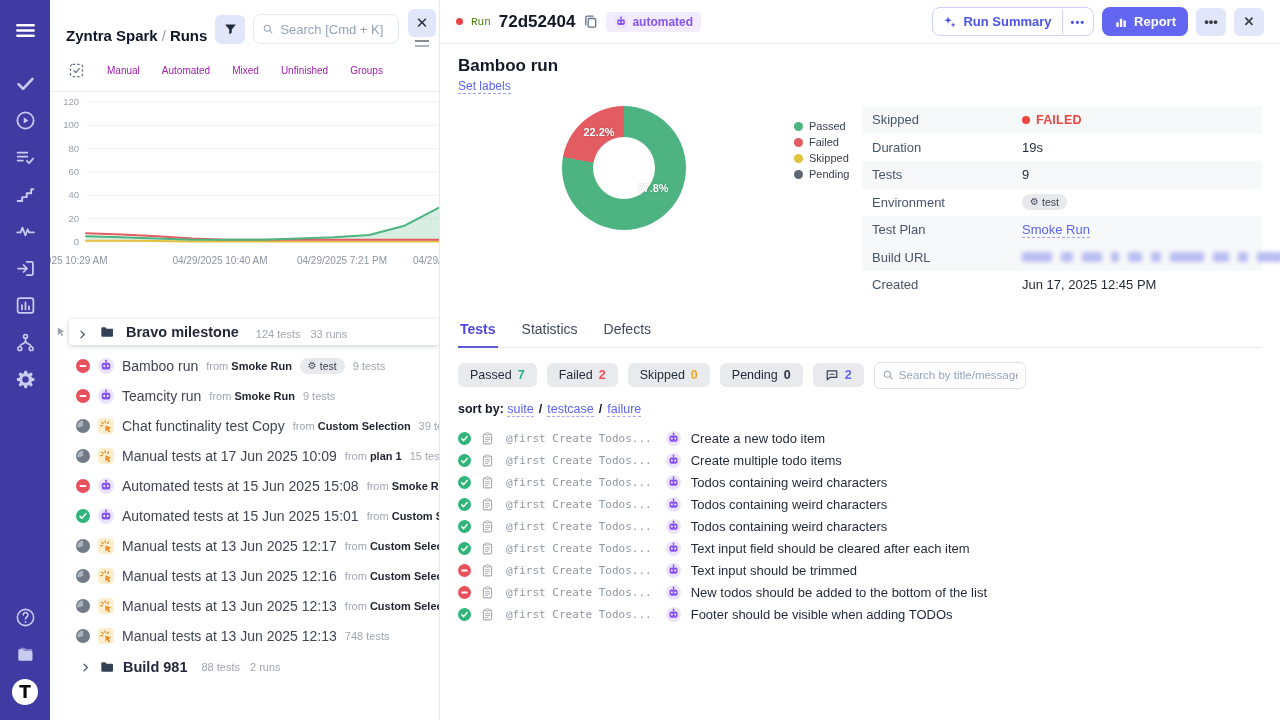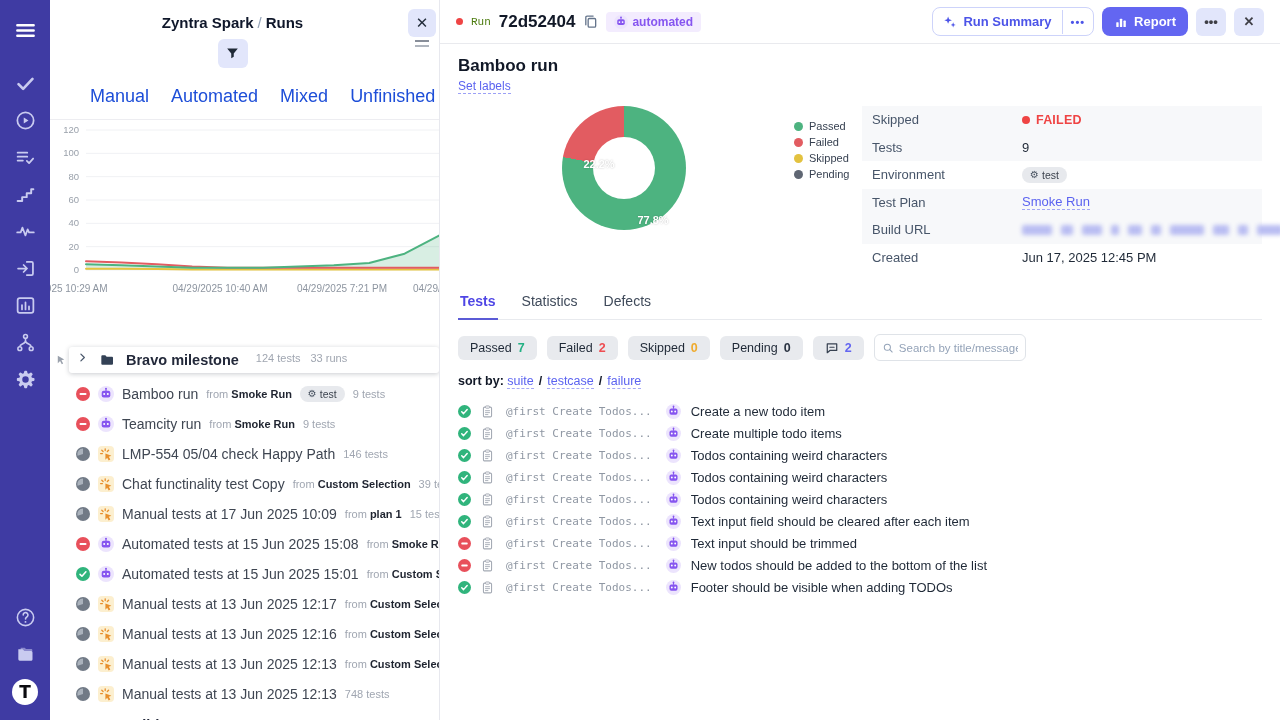--- a/index.html
+++ b/index.html
@@ -11,45 +11,45 @@
   .sidebar { width:50px; height:720px; background:#3f3ba3; display:flex; flex-direction:column; align-items:center; padding:12px 0 10px; flex:none; }
   .sb-ic { width:34px; height:37px; display:flex; align-items:center; justify-content:center; color:#c9cbf0; cursor:pointer; }
   .sb-ic svg { width:21px; height:21px; }
   .sb-ic.menu { margin-bottom:16px; color:#fff; }
   .sb-ic.menu svg { width:23px; height:23px; }
   #sb-bottom { margin-top:auto; display:flex; flex-direction:column; align-items:center; }
   .logoT { width:26px; height:26px; border-radius:50%; background:#fff; color:#0b0b0f; font-weight:700; font-size:17px; display:flex; align-items:center; justify-content:center; font-family:"DejaVu Sans",sans-serif; }
 
   
   .left-panel { width:390px; height:720px; flex:none; border-right:1px solid #e7e8ee; position:relative; background:#fff; display:flex; flex-direction:column; overflow:hidden; }
-  .lp-header { display:flex; align-items:center; gap:8px; padding:14px 40px 12px 16px; position:relative;flex-direction:column; }
+  .lp-header { display:flex; align-items:flex-end; gap:8px; padding:14px 40px 12px 16px; position:relative; }
   .breadcrumb { font-size:15px; font-weight:700; color:#0f172a; white-space:nowrap; }
   .breadcrumb .sep { color:#94a3b8; font-weight:400; margin:0 4px; }
   .icon-btn { border:none; cursor:pointer; border-radius:6px; display:flex; align-items:center; justify-content:center; }
   .lav { background:#e2e6fb; color:#1f2937; }
   .filter-btn { width:30px; height:29px; flex:none; }
   .filter-btn svg { width:15px; height:15px; }
   .search-box { flex:1; height:30px; border:1px solid #e2e8f0; border-radius:8px; display:flex; align-items:center; padding:0 8px; gap:6px; color:#94a3b8; background:#fff; min-width:0; }
   .search-box svg { width:14px; height:14px; flex:none; }
   .search-box input { border:none; outline:none; width:100%; font-size:13px; color:#334155; font-family:inherit; background:transparent; }
   .search-box input::placeholder { color:#94a3b8; }
   .lp-close { position:absolute; right:3px; top:9px; width:28px; height:28px; font-size:15px; color:#1f2937; }
   .clipped-sort { position:absolute; right:10px; top:40px; width:14px; height:7px; border-top:2px solid #6b7280; border-bottom:2px solid #9ca3af; opacity:.8; }
-  .lp-tabs { display:flex; align-items:center; gap:22px; padding:6px 16px 12px 18px; font-size:18px; color:#1d4ed8; }
+  .lp-tabs { display:flex; align-items:center; gap:22px; padding:6px 16px 12px 18px; font-size:10px; color:#a21caf; }
   .lp-tabs .sel-ic { color:#6b7280; display:flex; }
   .lp-tabs .sel-ic svg { width:17px; height:17px; }
   .lp-tab { cursor:pointer; white-space:nowrap; }
   .chart-card { border-top:1px solid #ededf1; position:relative; height:192px; overflow:hidden; }
 
   
   .runs-scroll { flex:1; overflow:hidden; padding-top:36px; }
   .milestone-row { display:flex; align-items:center; margin:0 0 6px 4px; }
   .pointer-ic { width:13px; height:13px; color:#9aa1ac; margin-right:2px; flex:none; }
   .pointer-ic svg { width:13px; height:13px; }
-  .milestone-card { flex:1; display:flex; align-items:flex-start; gap:11px; background:#fff; box-shadow:0 1px 5px rgba(15,23,42,.22); border-radius:3px; padding:5px 8px; cursor:pointer; min-width:0; }
+  .milestone-card { flex:1; display:flex; align-items:flex-end; gap:11px; background:#fff; box-shadow:0 1px 5px rgba(15,23,42,.22); border-radius:3px; padding:5px 8px; cursor:pointer; min-width:0; }
   .chev { color:#475569; display:flex; flex:none; }
   .chev svg { width:11px; height:11px; }
   .fold-ic { color:#334155; display:flex; flex:none; }
   .fold-ic svg { width:16px; height:16px; }
   .group-name { font-size:14.5px; font-weight:600; color:#23293a; white-space:nowrap; }
   .group-counts { font-size:11px; color:#a0a6b1; margin-left:6px; white-space:nowrap; }
   .group-counts span { margin-right:10px; }
   .run-row { height:30px; display:flex; align-items:center; gap:8px; padding-left:26px; white-space:nowrap; overflow:hidden; cursor:pointer; }
   .st-ic, .st-ic svg { width:14px; height:14px; flex:none; }
   .ty-ic, .ty-ic svg { width:16px; height:16px; flex:none; }
@@ -81,21 +81,21 @@
   .sq-btn { width:30px; height:28px; font-size:13px; font-weight:700; color:#3f3f46; }
 
   .dp-content { padding:12px 18px 0; overflow:hidden; }
   .run-title-h { font-size:17px; font-weight:700; color:#111827; }
   .set-labels { display:inline-block; margin-top:0; font-size:12px; color:#5b63f0; border-bottom:1px dashed rgba(91,99,240,.6); cursor:pointer; }
 
   .overview-row { display:flex; margin-top:12px; }
   .donut-wrap { margin-left:104px; position:relative; width:124px; height:124px; flex:none; }
   .donut { width:124px; height:124px; border-radius:50%; position:relative; }
   .donut::after { content:""; position:absolute; left:31px; top:31px; width:62px; height:62px; background:#fff; border-radius:50%; }
-  .dlabel { position:absolute; color:#fff; font-size:11px; font-weight:700; z-index:2; transform:translate(-50%,-50%); text-shadow:0 0 2px rgba(0,0,0,.25);margin-top:32px; }
+  .dlabel { position:absolute; color:#fff; font-size:11px; font-weight:700; z-index:2; transform:translate(-50%,-50%); text-shadow:0 0 2px rgba(0,0,0,.25); }
   .dlabel.failed-l { left:37px; top:26px; }
   .dlabel.passed-l { left:91px; top:82px; }
   .legend { margin-left:108px; margin-top:12px; flex:none; }
   .lg-item { display:flex; align-items:center; gap:6px; font-size:11px; color:#374151; height:16px; }
   .lg-dot { width:9px; height:9px; border-radius:50%; flex:none; }
 
   .info-table { margin-left:auto; width:400px; flex:none; }
   .info-row { display:grid; grid-template-columns:150px 1fr; align-items:center; min-height:27.5px; padding-left:10px; font-size:13px; }
   .info-row.striped { background:#f7f8fa; }
   .info-label { color:#475569; }
@@ -219,20 +219,29 @@
     <div class="breadcrumb">
       <span>Zyntra Spark</span><span class="sep">/</span><span>Runs</span>
     </div>
     <button class="icon-btn lav filter-btn">
         <span id="funnel-slot" style="display: flex; width: 15px; height: 15px;">
           <svg viewBox="0 0 24 24" style="width: 100%; height: 100%;">
             <path fill="currentColor" d="M3.5 4h17l-6.5 7.8v5.2l-4 2.5v-7.7z"></path>
           </svg>
         </span>
       </button>
+    <div class="search-box">
+      <span id="mag-slot1" style="display: flex; width: 14px; height: 14px;">
+          <svg viewBox="0 0 24 24" style="width: 100%; height: 100%;">
+            <circle cx="10.5" cy="10.5" r="6" fill="none" stroke="currentColor" stroke-width="2"></circle>
+            <path d="M15.4 15.4L20 20" stroke="currentColor" stroke-width="2" stroke-linecap="round"></path>
+          </svg>
+        </span>
+      <input placeholder="Search [Cmd + K]" style="">
+    </div>
     <button class="icon-btn lav lp-close">✕</button>
     <span class="clipped-sort"></span>
   </header>
 
   <div class="lp-tabs">
     <span class="sel-ic" id="sel-slot" style="display: flex; width: 17px; height: 17px;">
         <svg viewBox="0 0 24 24" style="width: 100%; height: 100%;">
           <rect x="3.5" y="3.5" width="17" height="17" rx="3" fill="none" stroke="currentColor" stroke-width="1.8" stroke-dasharray="3.6 2.7"></rect>
           <path d="M8.4 12.4l2.6 2.6 5-5.6" fill="none" stroke="currentColor" stroke-width="1.8" stroke-linecap="round" stroke-linejoin="round"></path>
         </svg>
@@ -349,39 +358,20 @@
           </span>
           <span class="ty-ic">
             <svg viewBox="0 0 16 16">
               <rect width="16" height="16" rx="4" fill="#fcefcf"></rect>
               <g stroke="#e78f2e" stroke-width="1.3" stroke-linecap="round">
                 <path d="M7.2 2.8v1.8M3.8 4.2l1.3 1.3M2.6 7.6h1.8M10.6 4.2L9.3 5.5"></path>
               </g>
               <path d="M7.4 7.4l6 2.4-2.6 1 1.5 2.8-1.6.9-1.5-2.8-1.8 2z" fill="#e78f2e"></path>
             </svg>
           </span>
-          <span class="run-title">LMP-554 05/04 check Happy Path</span>
-          <span class="run-count">146 tests</span>
-        </div>
-        <div class="run-row">
-          <span class="st-ic">
-            <svg viewBox="0 0 16 16">
-              <circle cx="8" cy="8" r="8" fill="#717a86"></circle>
-              <path d="M8 8V1.6A6.4 6.4 0 0 0 1.9 10z" fill="#aab2bc"></path>
-            </svg>
-          </span>
-          <span class="ty-ic">
-            <svg viewBox="0 0 16 16">
-              <rect width="16" height="16" rx="4" fill="#fcefcf"></rect>
-              <g stroke="#e78f2e" stroke-width="1.3" stroke-linecap="round">
-                <path d="M7.2 2.8v1.8M3.8 4.2l1.3 1.3M2.6 7.6h1.8M10.6 4.2L9.3 5.5"></path>
-              </g>
-              <path d="M7.4 7.4l6 2.4-2.6 1 1.5 2.8-1.6.9-1.5-2.8-1.8 2z" fill="#e78f2e"></path>
-            </svg>
-          </span>
           <span class="run-title">Chat functinality test Copy</span>
           <span class="run-from"><span>from </span><b>Custom Selection</b></span>
           <span class="run-count">39 tests</span>
         </div>
         <div class="run-row">
           <span class="st-ic">
             <svg viewBox="0 0 16 16">
               <circle cx="8" cy="8" r="8" fill="#717a86"></circle>
               <path d="M8 8V1.6A6.4 6.4 0 0 0 1.9 10z" fill="#aab2bc"></path>
             </svg>
@@ -613,20 +603,24 @@
             <span>Pending</span>
           </div>
         </div>
       <div class="info-table" id="info-rows">
           <div class="info-row striped">
             <span class="info-label">Skipped</span>
             <span class="info-value">
               <span class="dot"></span>
               <b class="status-failed">FAILED</b>
             </span>
+          </div>
+          <div class="info-row">
+            <span class="info-label">Duration</span>
+            <span class="info-value">19s</span>
           </div>
           <div class="info-row striped">
             <span class="info-label">Tests</span>
             <span class="info-value">9</span>
           </div>
           <div class="info-row">
             <span class="info-label">Environment</span>
             <span class="info-value">
               <span class="env-badge">
                 <span class="gear-g">⚙</span>

